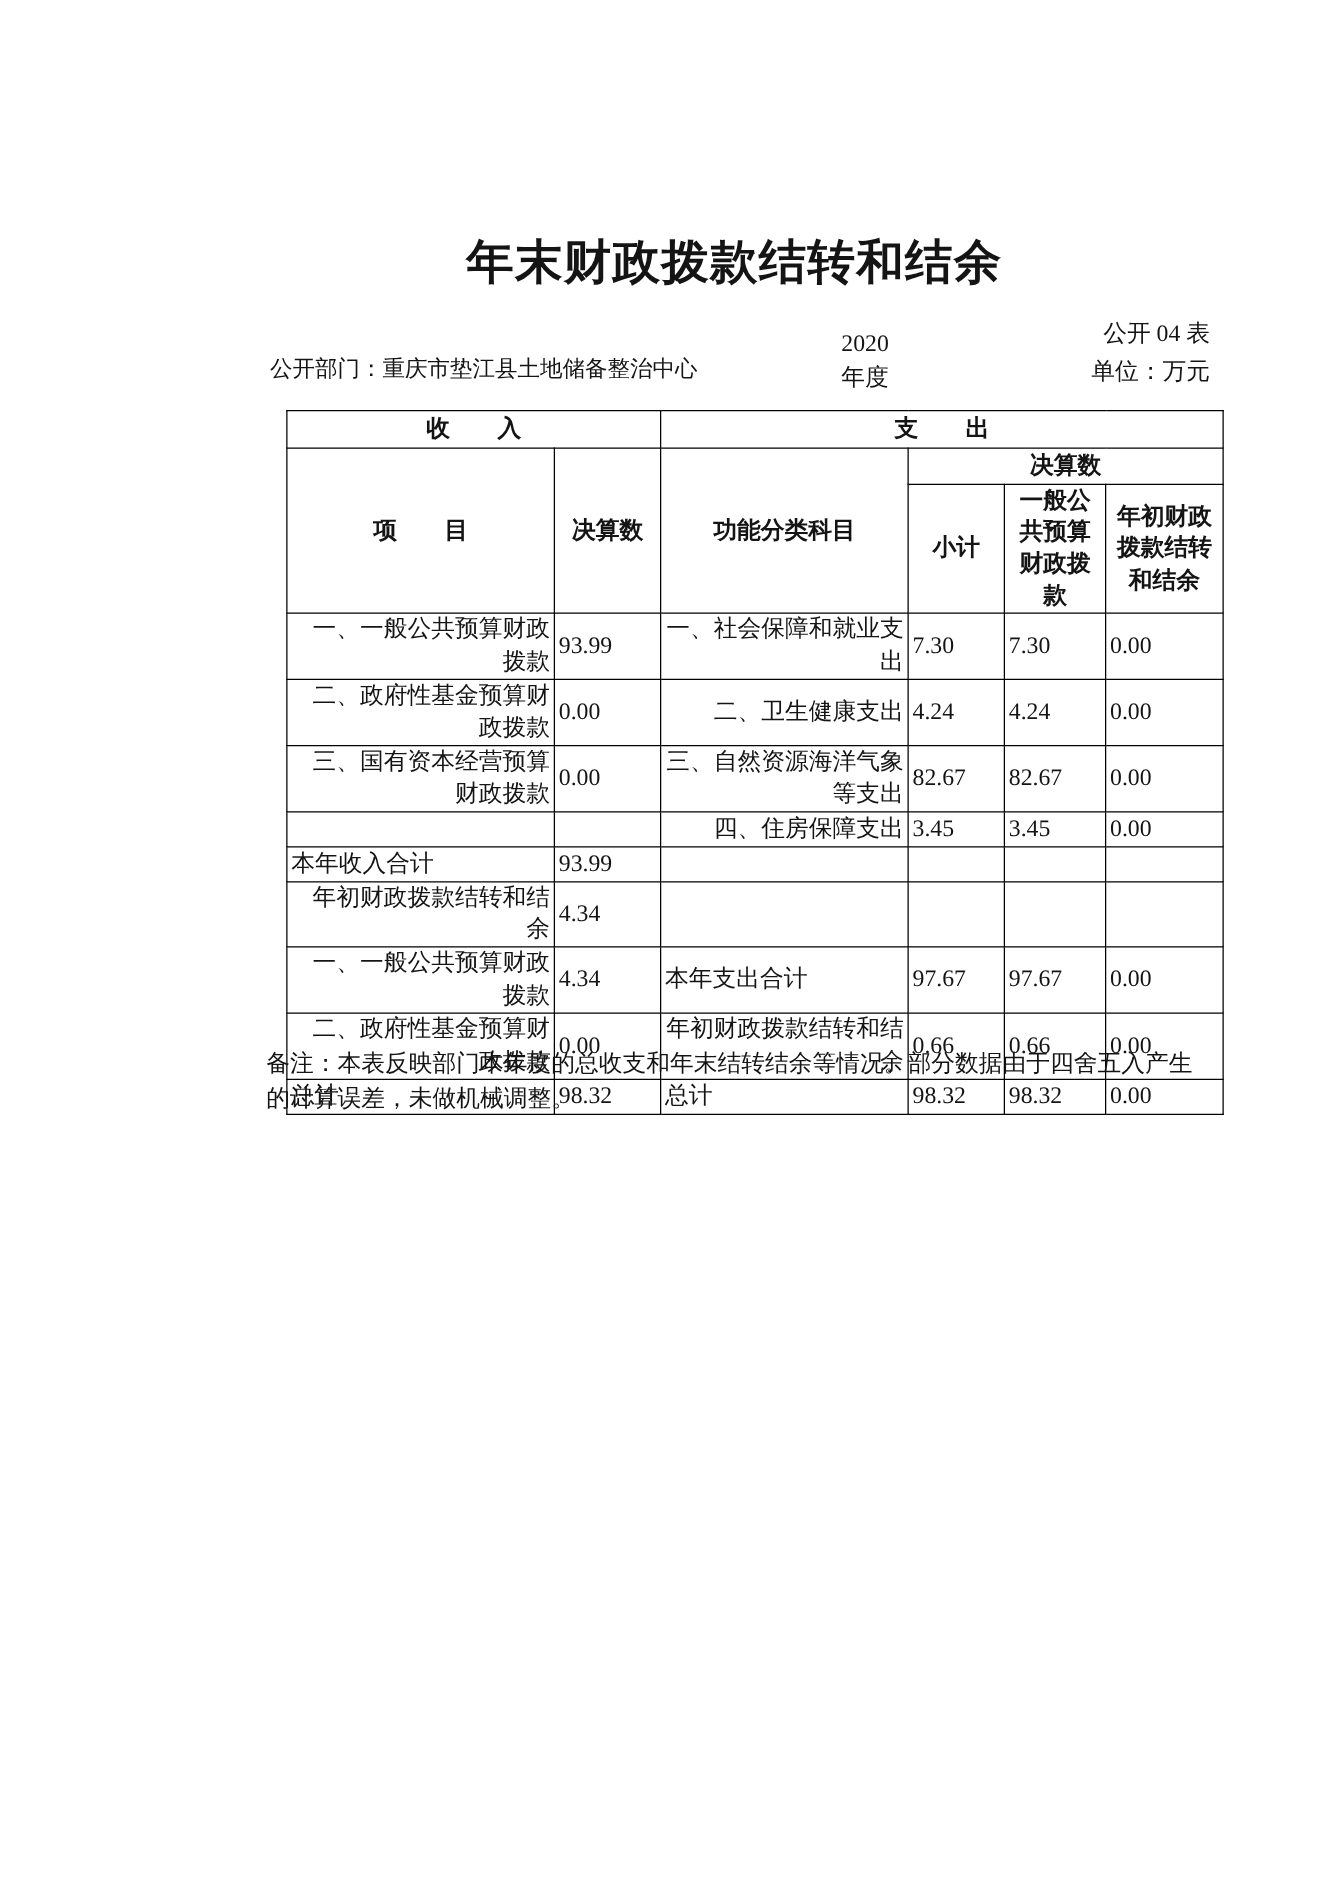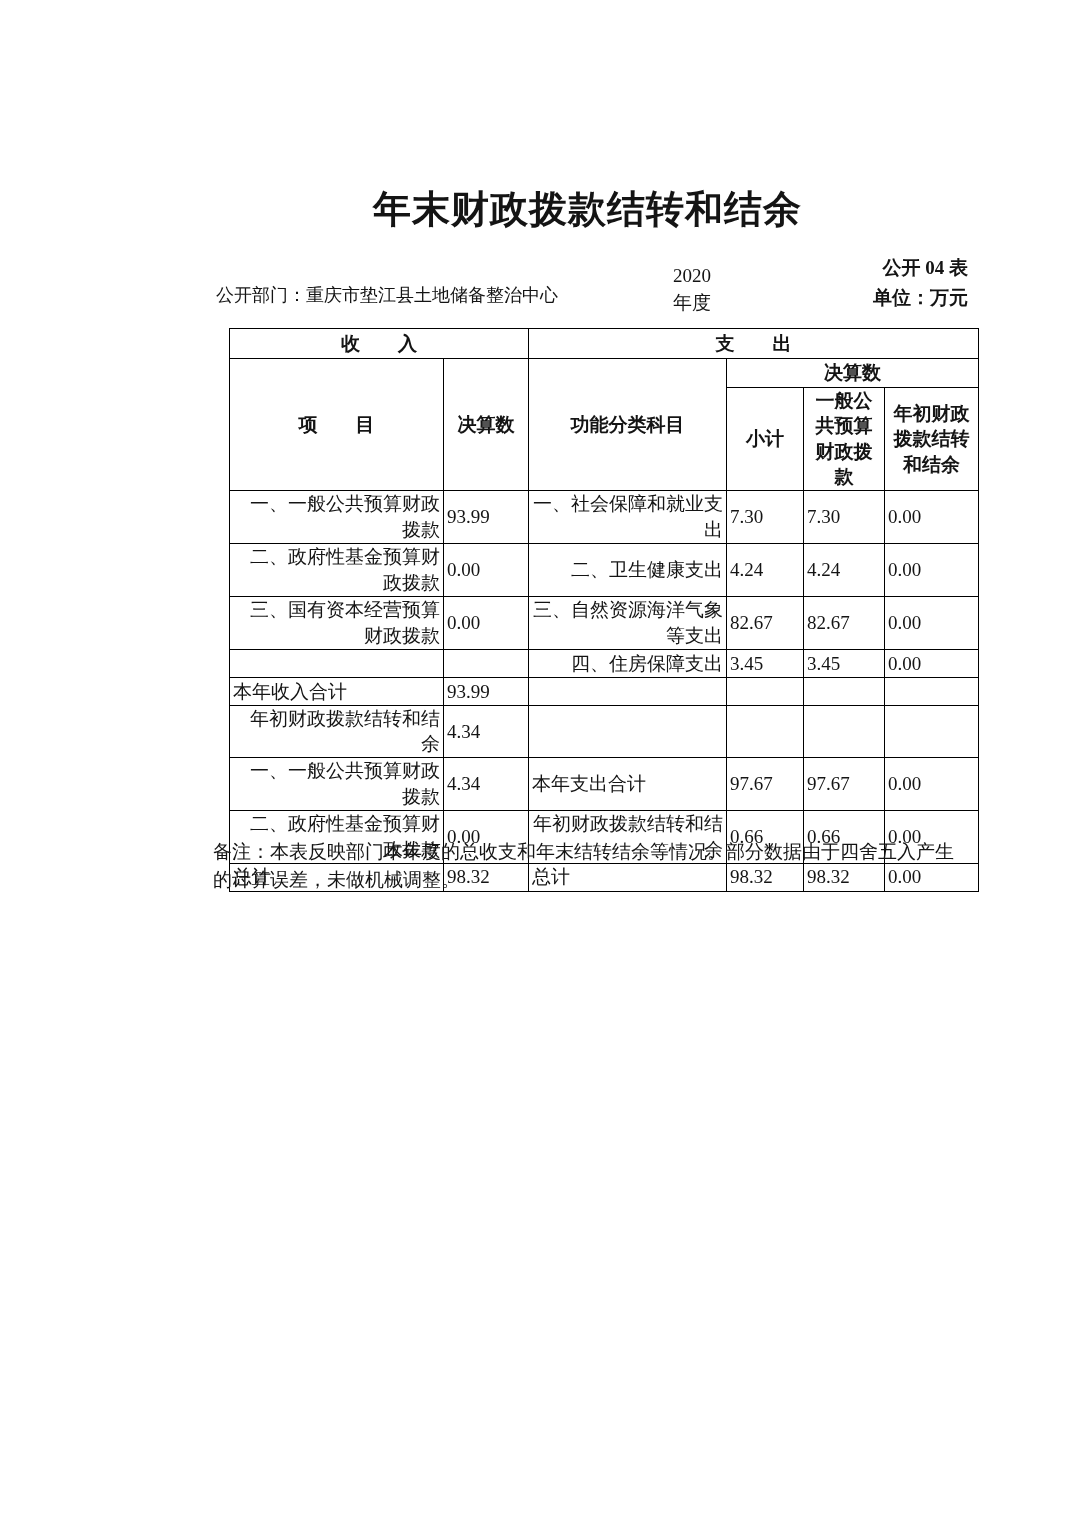--- a/index.html
+++ b/index.html
@@ -46,21 +46,20 @@
     margin-left: 36px;
   }
   .meta-right {
     position: absolute;
     right: -6px;
     top: 253px;
     text-align: right;
     font-size: 19px;
     line-height: 30px;
     white-space: nowrap;
-    font-weight: bold;
   }
   table.fiscal {
     position: absolute;
     left: 16px;
     top: 328px;
     width: 749px;
     border-collapse: collapse;
     table-layout: fixed;
   }
   table.fiscal td {

